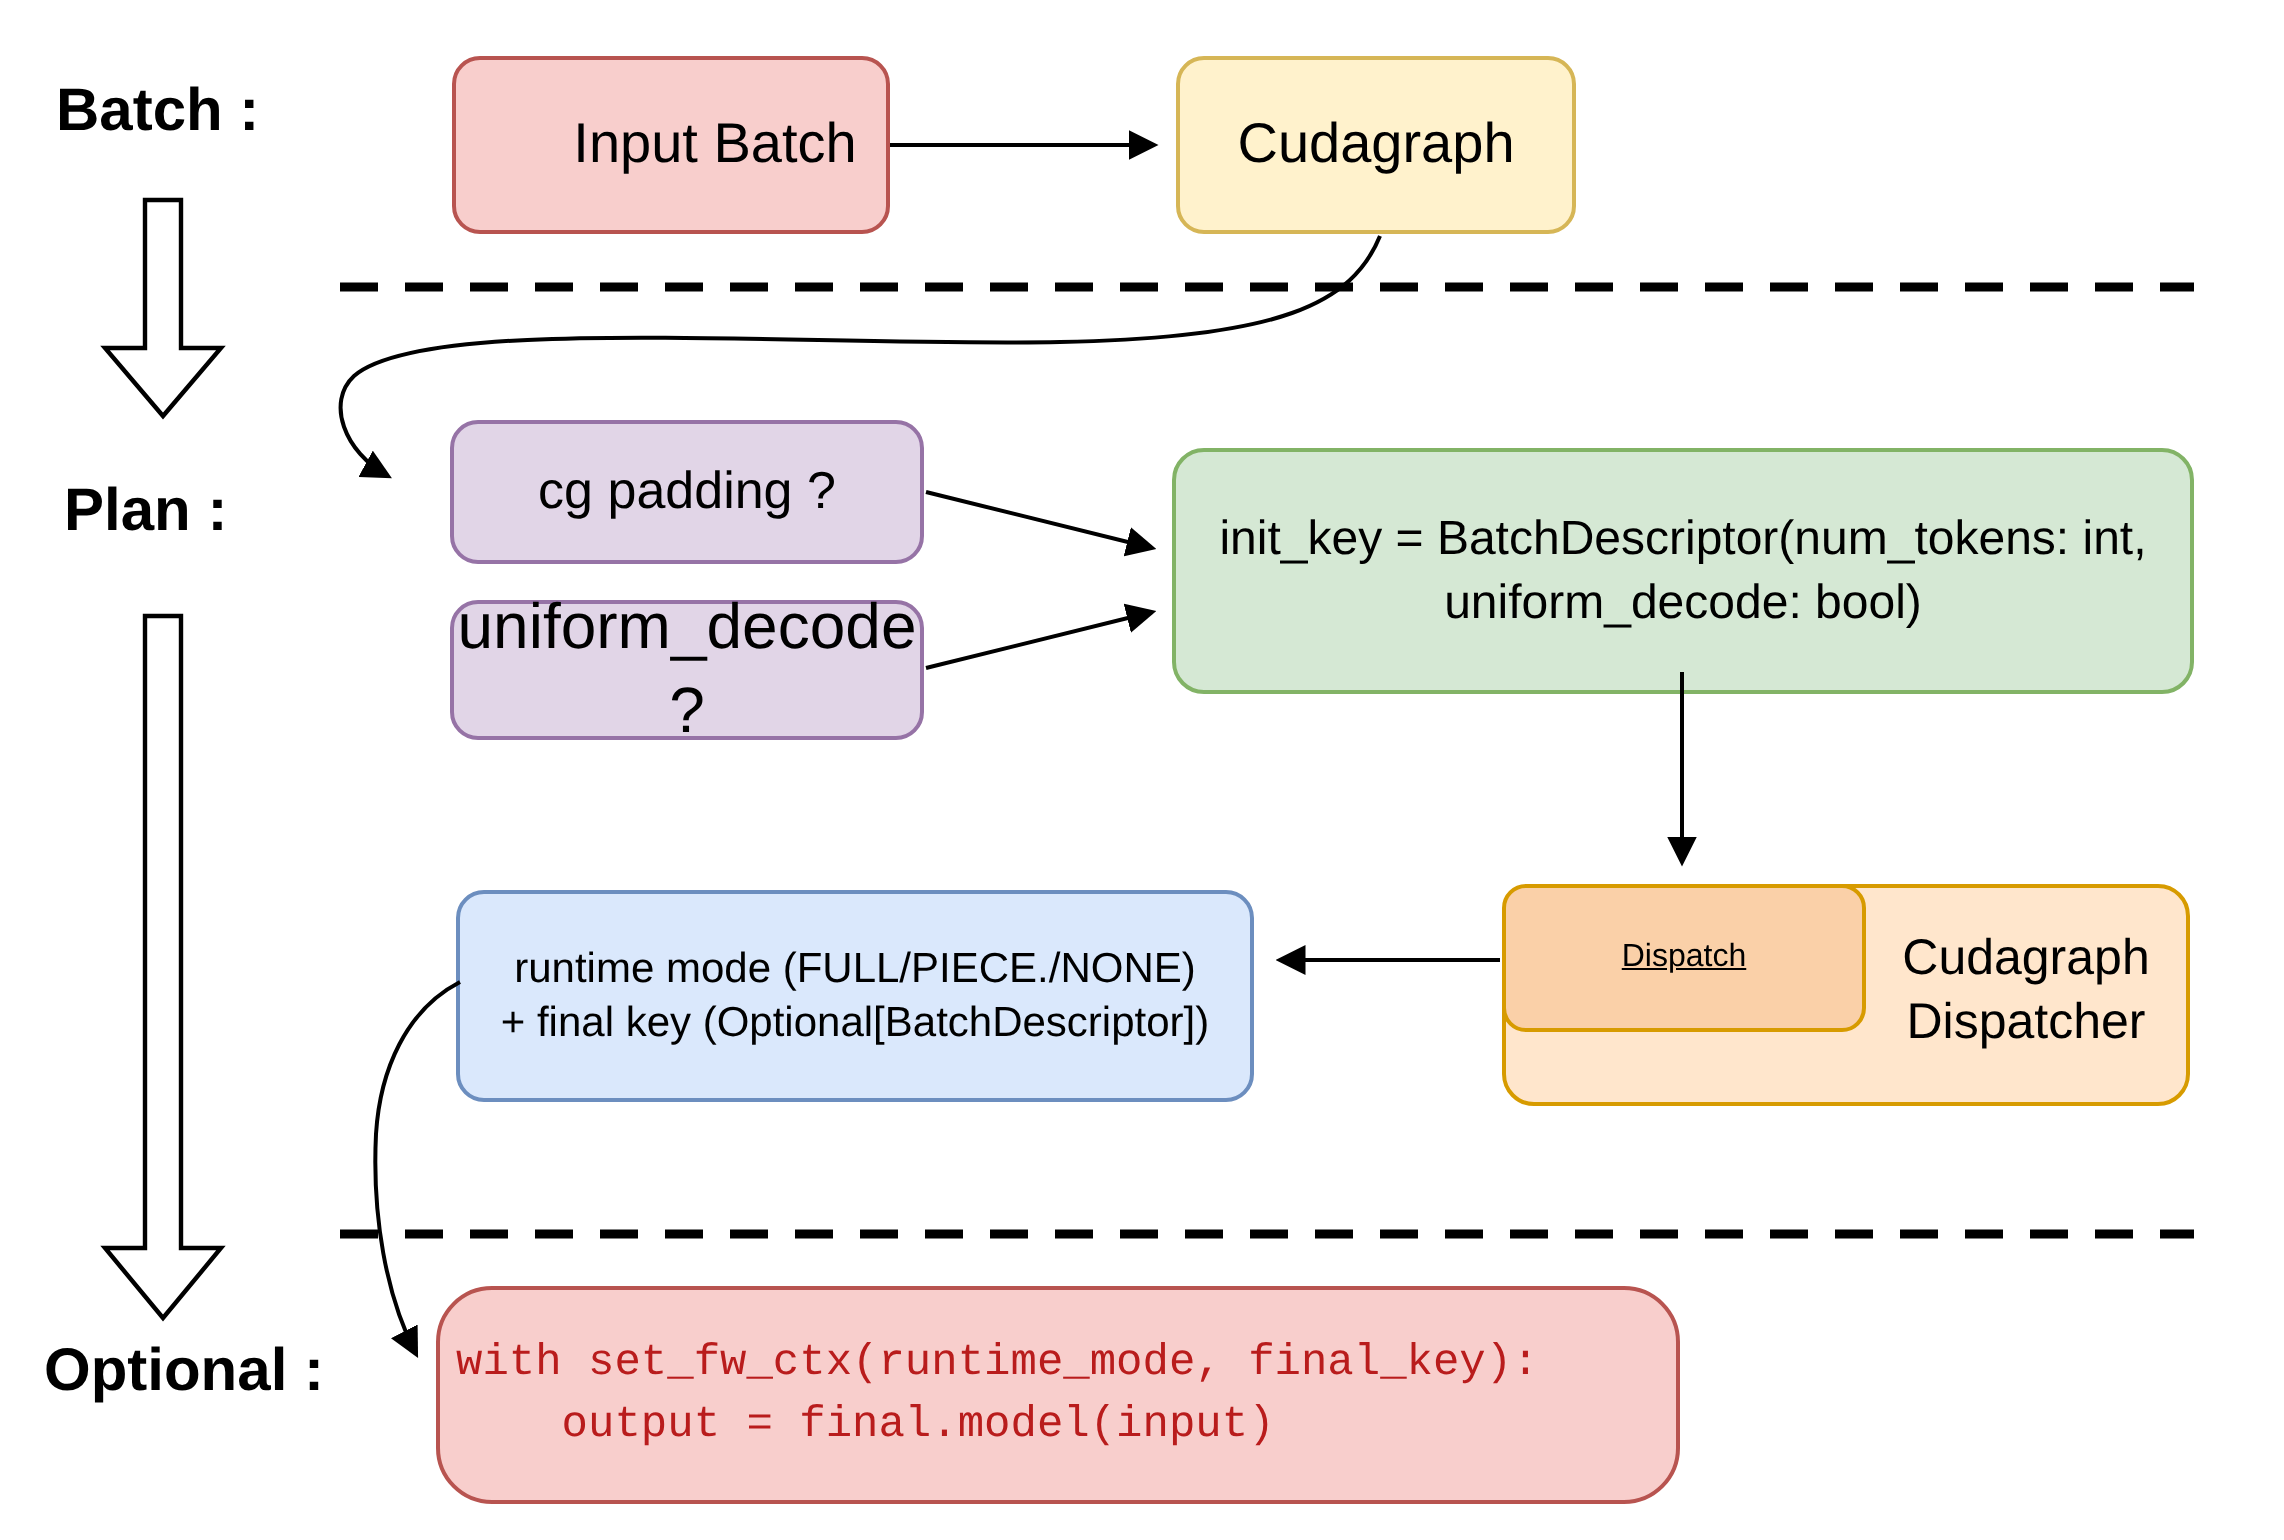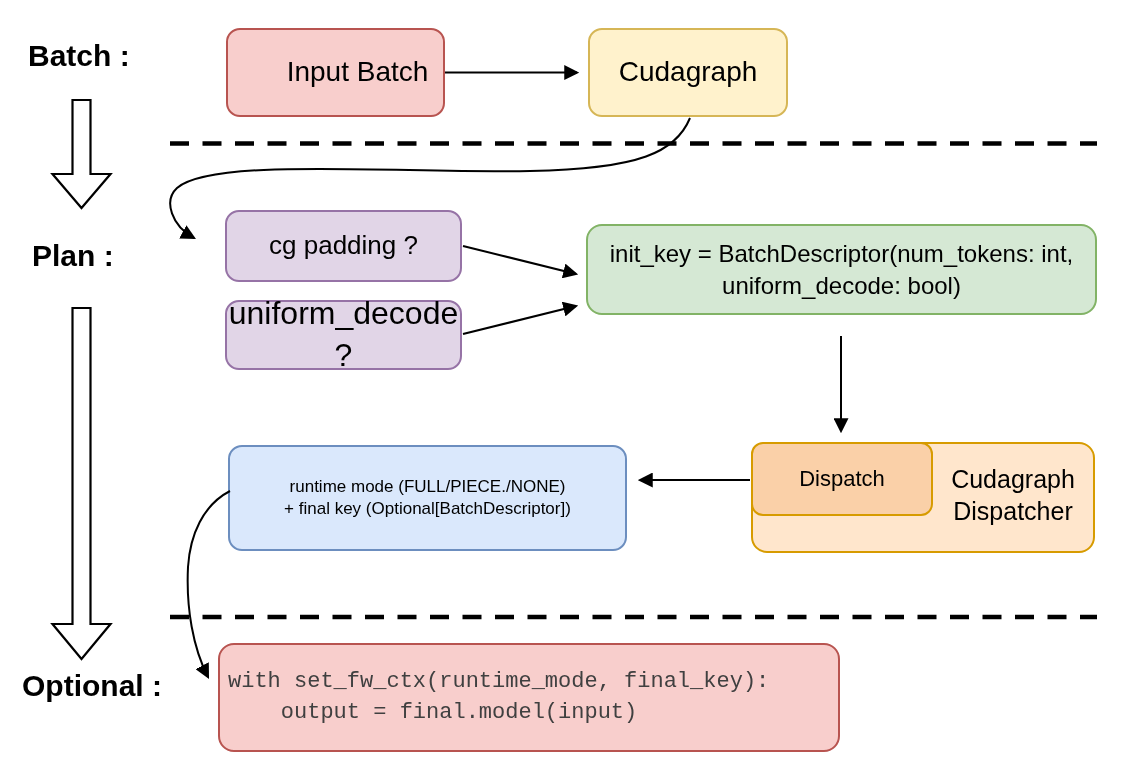--- a/index.html
+++ b/index.html
@@ -51,41 +51,41 @@
   .purple { background: #e1d5e7; border-color: #9673a6; }
   .green  { background: #d5e8d4; border-color: #82b366; border-radius: 16px; }
   .blue   { background: #dae8fc; border-color: #6c8ebf; }
   .orange-outer { background: #ffe6cc; border-color: #d79b00; border-radius: 16px; }
   .orange-inner { background: #fad0a8; border-color: #d79b00; border-radius: 12px; }
 
   .node-input-batch   { left: 226px; top: 28px;  width: 219px; height: 89px;  font-size: 28px; }
   .node-preprocess    { left: 588px; top: 28px;  width: 200px; height: 89px;  font-size: 28px; }
   .node-cg-padding    { left: 225px; top: 210px; width: 237px; height: 72px;  font-size: 26px; }
   .node-uniform-decode{ left: 225px; top: 300px; width: 237px; height: 70px;  font-size: 32px; }
-  .node-init-key      { left: 586px; top: 224px; width: 511px; height: 91px; font-size: 24px; }
-  .node-runtime-mode  { left: 228px; top: 445px; width: 399px; height: 106px; font-size: 17px; }
+  .node-init-key      { left: 586px; top: 224px; width: 511px; height: 123px; font-size: 24px; }
+  .node-runtime-mode  { left: 228px; top: 445px; width: 399px; height: 106px; font-size: 21px; }
   .node-disp-outer    { left: 751px; top: 442px; width: 344px; height: 111px; }
-  .node-disp-inner    { left: 751px; top: 442px; width: 182px; height: 74px;  font-size: 22px; z-index: 2; }
+  .node-disp-inner    { left: 751px; top: 442px; width: 182px; height: 74px;  font-size: 16px; z-index: 2; text-decoration: underline; }
   .disp-caption {
     position: absolute;
     left: 933px; top: 463px; width: 160px;
     text-align: center;
     font-size: 25px;
     line-height: 1.28;
     z-index: 2;
   }
   .node-execute-code {
     left: 218px; top: 643px; width: 622px; height: 109px;
     font-size: 22px;
     font-family: "Liberation Mono", "DejaVu Sans Mono", monospace;
-    color: #404040;
+    color: #b91c1c;
     align-items: flex-start;
     text-align: left;
     padding-left: 8px;
-    border-radius: 16px;
+    border-radius: 28px;
     line-height: 1.38;
   }
   .node-execute-code span { white-space: pre; }
 </style>
 </head>
 <body>
 
 <div class="canvas">
 
   <div class="stage-label" style="left:28px; top:40px;">Batch :</div>

